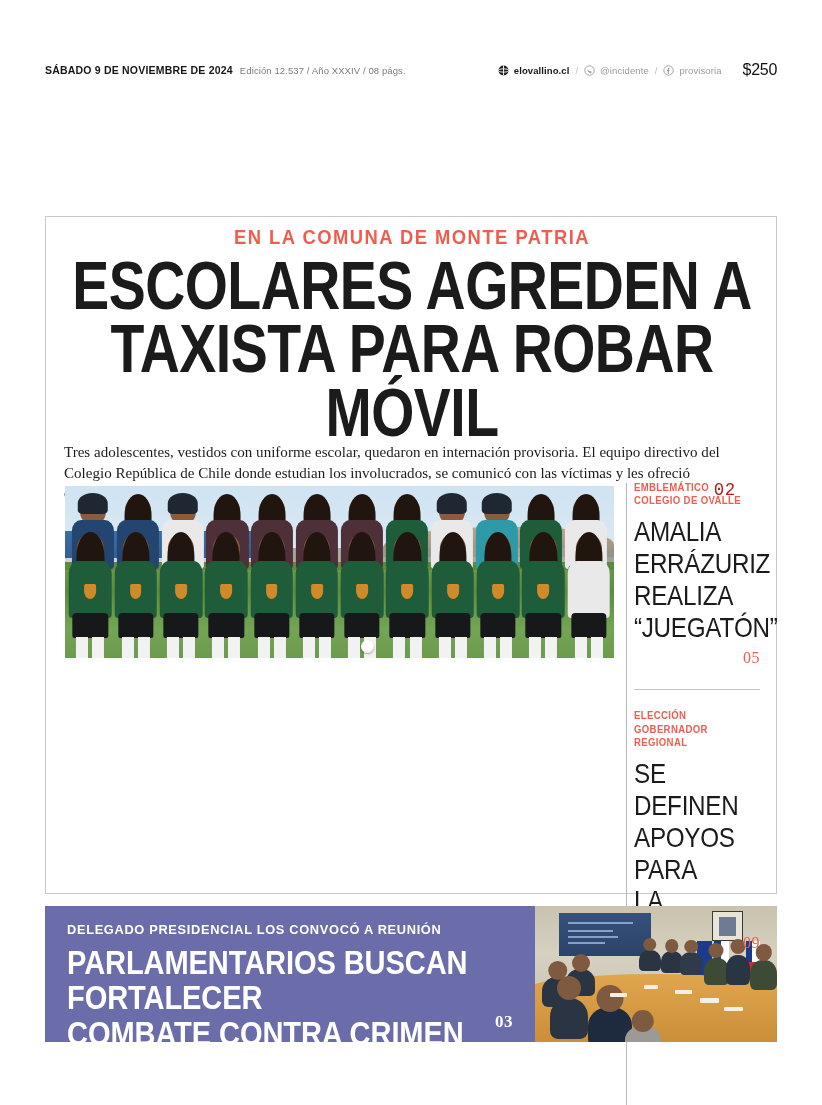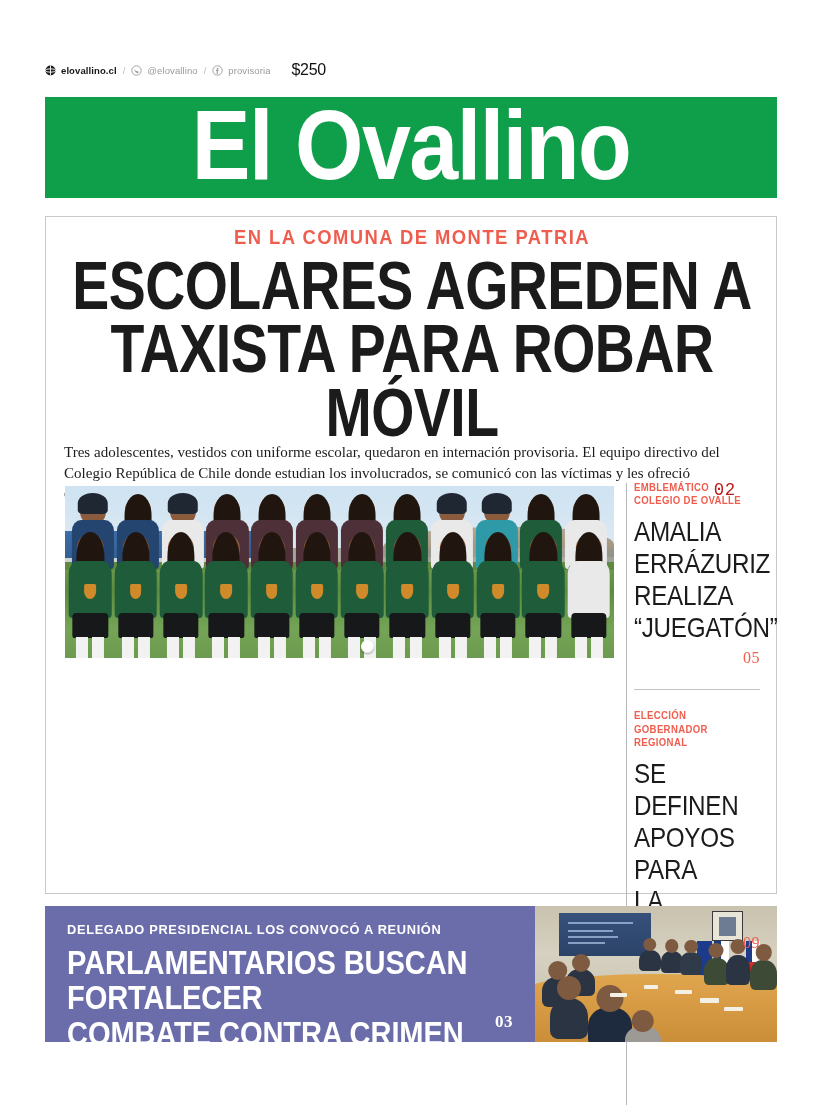--- a/index.html
+++ b/index.html
@@ -318,53 +318,54 @@
     position:absolute; background:#f4f0e6; border-radius:1px;
   }
 </style>
 </head>
 <body>
 
 <div id="page">
 
   <div class="topbar">
 
+    <div class="dateline">
+      <span class="big">SÁBADO 9 DE NOVIEMBRE DE 2024</span>
+      <span class="small">Edición 12.537 / Año XXXIV / 08 págs.</span>
+    </div>
 
     <div class="socials">
       <span>
         <svg width="11" height="11" viewBox="0 0 11 11">
           <circle cx="5.5" cy="5.5" r="5" fill="#1d1d1d"></circle>
           <ellipse cx="5.5" cy="5.5" rx="5" ry="1.7" fill="none" stroke="#fff" stroke-width="0.9"></ellipse>
           <line x1="5.5" y1="0.5" x2="5.5" y2="10.5" stroke="#fff" stroke-width="0.9"></line>
         </svg>
       </span>
       <span class="site">elovallino.cl</span>
       <span class="sep">/</span>
       <span>
         <svg width="11" height="11" viewBox="0 0 11 11">
           <circle cx="5.5" cy="5.5" r="4.7" fill="none" stroke="#9a9a9a" stroke-width="0.9"></circle>
           <path d="M3.2 4.1c1.3 1.9 3.2 2.6 4.6 2.5-.4.4-1 .6-1.6.5.6.5 1.4.6 2 .2-.3.5-.9.9-1.6.9-1.5 0-2.9-1.6-3.4-4.1z" fill="#9a9a9a"></path>
         </svg>
       </span>
-      <span class="handle">@elovallino</span>
+      <span class="handle">@incidente</span>
       <span class="sep">/</span>
       <span>
         <svg width="11" height="11" viewBox="0 0 11 11">
           <circle cx="5.5" cy="5.5" r="4.7" fill="none" stroke="#9a9a9a" stroke-width="0.9"></circle>
           <path d="M6.4 3.1h-.7c-.6 0-1 .4-1 1v.8h-.7v1h.7v3h1.1v-3h.8l.1-1h-.9v-.6c0-.2.1-.3.3-.3h.6z" fill="#9a9a9a"></path>
         </svg>
       </span>
       <span class="handle">provisoria</span>
       <span class="price">$250</span>
     </div>
   </div>
 
-  <div class="masthead">
-    <div class="logo">El Ovallino</div>
-  </div>
 
   <div class="mainframe">
 
     <div class="lead">
       <div class="kicker">EN LA COMUNA DE MONTE PATRIA</div>
       <div class="headline">ESCOLARES AGREDEN A
 TAXISTA PARA ROBAR MÓVIL</div>
       <div class="standfirst">
         <span>Tres adolescentes, vestidos con uniforme escolar, quedaron en internación provisoria. El equipo directivo del Colegio República de Chile donde estudian los involucrados, se comunicó con las víctimas y les ofreció disculpas por el lamentable incidente.</span>
         <span class="pagenum">02</span>

